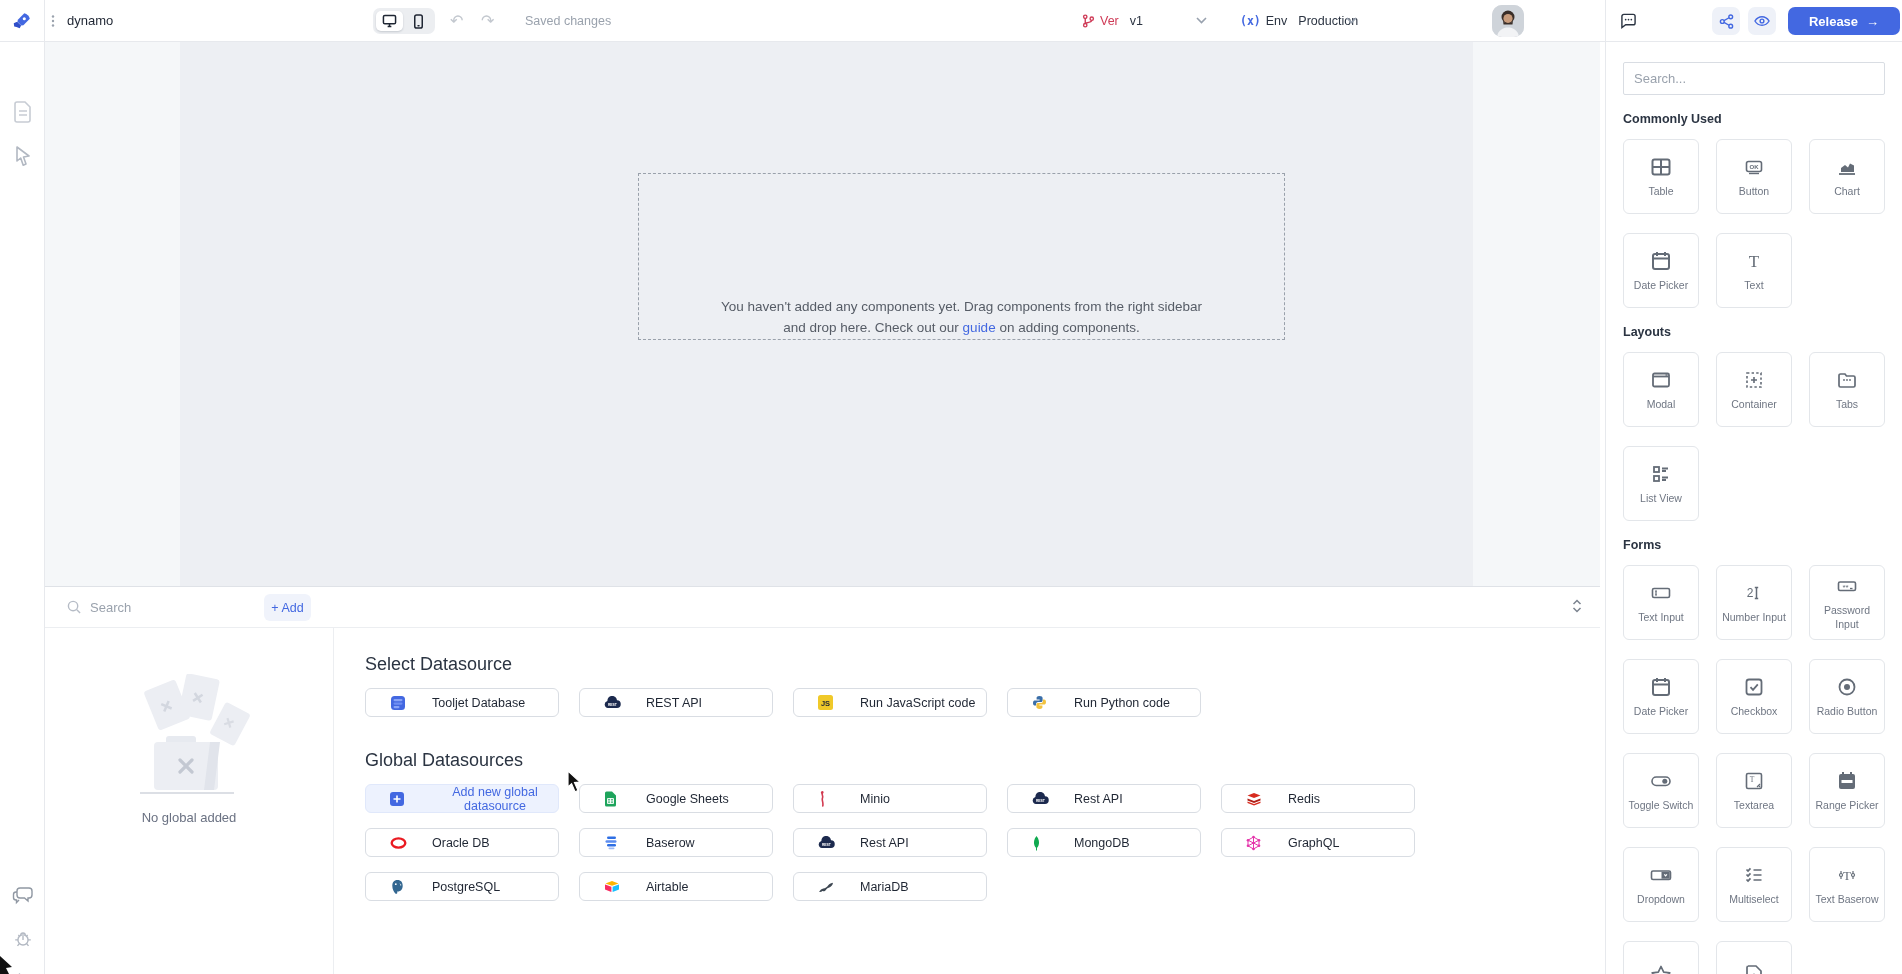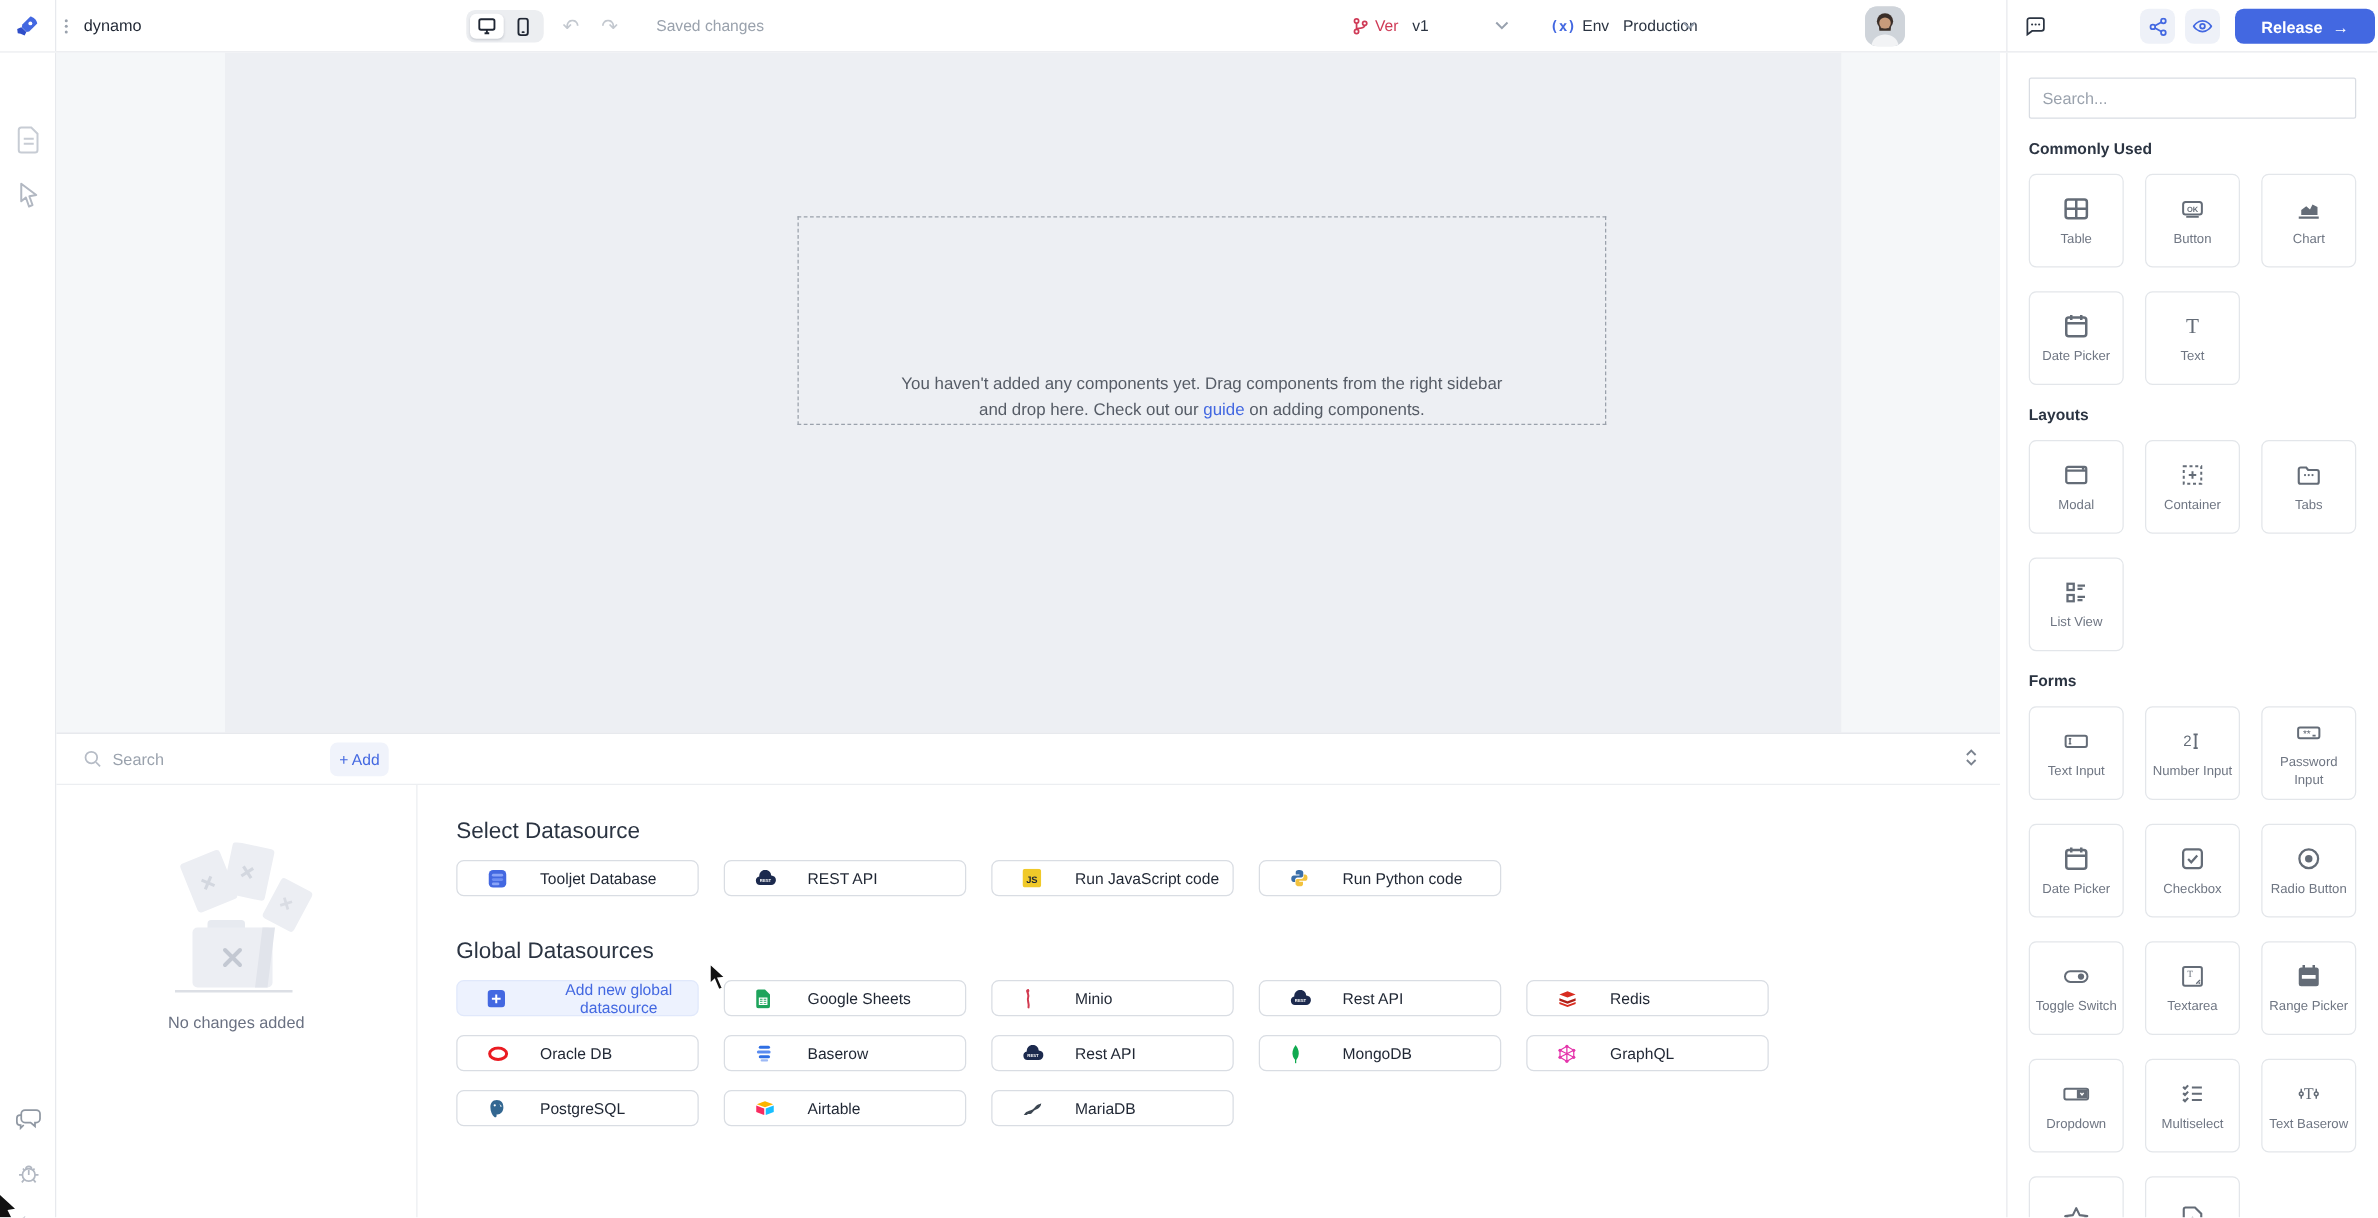--- a/index.html
+++ b/index.html
@@ -256,21 +256,21 @@
         <path d="M80 20l8 8M88 20l-8 8" stroke="#d3d7df" stroke-width="2.5" transform="rotate(12 85 23)"></path>
         <rect x="102" y="32" width="28" height="36" rx="3" fill="#eceef3" transform="rotate(28 116 50)"></rect>
         <path d="M111 46l7 7M118 46l-7 7" stroke="#d9dce3" stroke-width="2.2" transform="rotate(28 116 50)"></path>
       </g>
       <rect x="52" y="62" width="30" height="12" rx="3" fill="#e7eaf0"></rect>
       <rect x="40" y="68" width="64" height="48" rx="4" fill="#eceef3"></rect>
       <path d="M96 68h10l-6 48h-10z" fill="#e1e4eb"></path>
       <path d="M66 86l12 12M78 86l-12 12" stroke="#c3c8d2" stroke-width="3.2" stroke-linecap="round"></path>
       <line x1="26" y1="119" x2="120" y2="119" stroke="#dcdfe5" stroke-width="2"></line>
     </svg>
-    <div class="q-empty-text">No changes added</div>
+    <div class="q-empty-text">No global added</div>
   </div>
 
   <div class="qbody">
     <div class="ds-heading">Select Datasource</div>
     <div class="ds-row">
       <button class="ds-btn">
         <span class="ds-ic">
             <svg width="16" height="16" viewBox="0 0 16 16">
               <rect x="1" y="1" width="14" height="14" rx="3.5" fill="#4368e1"></rect>
               <rect x="3.5" y="4" width="9" height="2.2" rx="1.1" fill="#8aa4f7"></rect>

